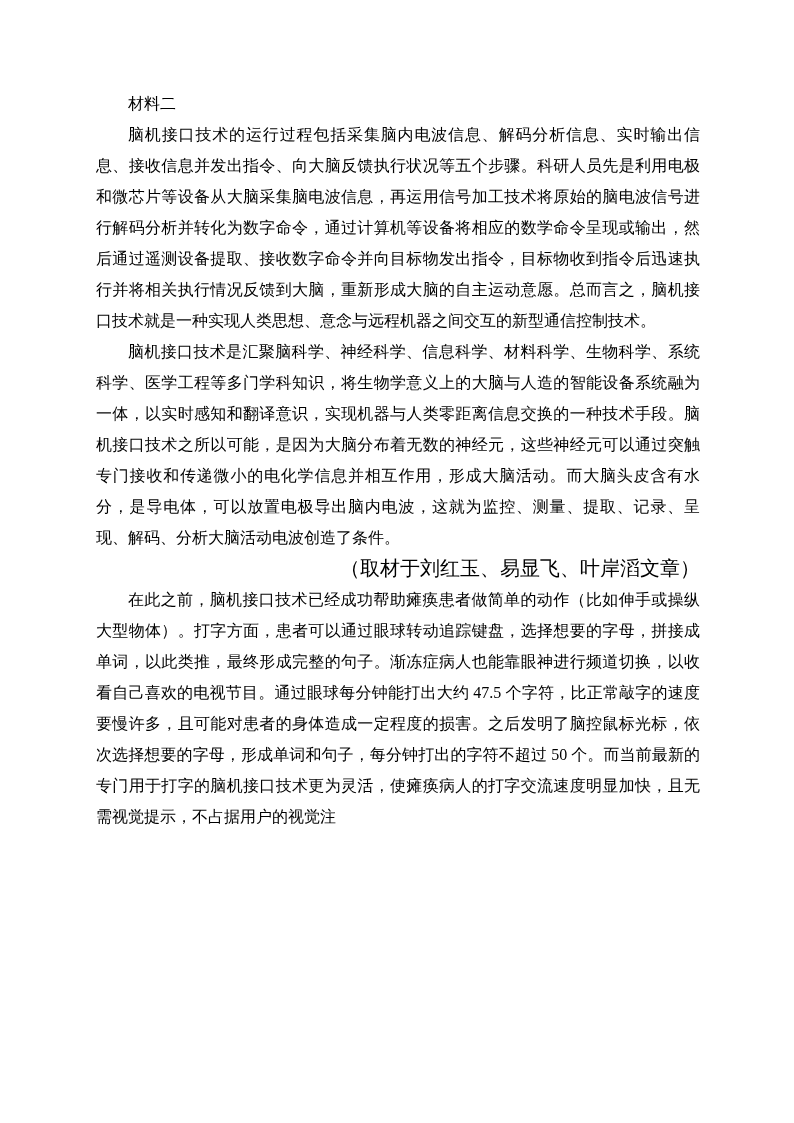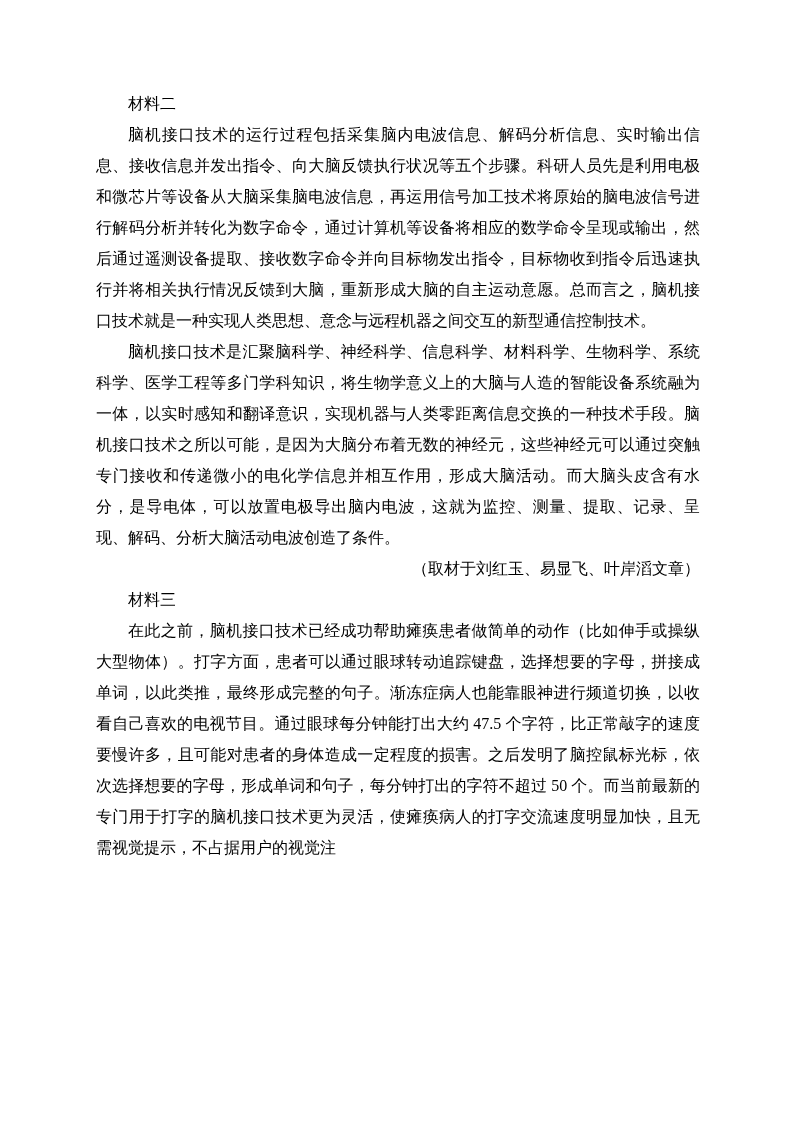--- a/index.html
+++ b/index.html
@@ -27,38 +27,37 @@
     text-align: justify;
     text-indent: 2em;
     word-break: break-all;
     color: #000000;
   }
   .heading {
     font-weight: normal;
   }
   .attribution {
     margin: 0;
-    font-size: 16px;
+    font-size: 20px;
     line-height: 31px;
     text-align: right;
     text-indent: 0;
     color: #000000;
   }
 </style>
 </head>
 <body>
 
 <div class="page">
 
   <p class="heading">材料二</p>
 
   <p class="para">脑机接口技术的运行过程包括采集脑内电波信息、解码分析信息、实时输出信息、接收信息并发出指令、向大脑反馈执行状况等五个步骤。科研人员先是利用电极和微芯片等设备从大脑采集脑电波信息，再运用信号加工技术将原始的脑电波信号进行解码分析并转化为数字命令，通过计算机等设备将相应的数学命令呈现或输出，然后通过遥测设备提取、接收数字命令并向目标物发出指令，目标物收到指令后迅速执行并将相关执行情况反馈到大脑，重新形成大脑的自主运动意愿。总而言之，脑机接口技术就是一种实现人类思想、意念与远程机器之间交互的新型通信控制技术。</p>
 
   <p class="para">脑机接口技术是汇聚脑科学、神经科学、信息科学、材料科学、生物科学、系统科学、医学工程等多门学科知识，将生物学意义上的大脑与人造的智能设备系统融为一体，以实时感知和翻译意识，实现机器与人类零距离信息交换的一种技术手段。脑机接口技术之所以可能，是因为大脑分布着无数的神经元，这些神经元可以通过突触专门接收和传递微小的电化学信息并相互作用，形成大脑活动。而大脑头皮含有水分，是导电体，可以放置电极导出脑内电波，这就为监控、测量、提取、记录、呈现、解码、分析大脑活动电波创造了条件。</p>
 
   <p class="attribution">（取材于刘红玉、易显飞、叶岸滔文章）</p>
 
-  <p class="heading">材料三</p>
 
 
   <p class="para">在此之前，脑机接口技术已经成功帮助瘫痪患者做简单的动作（比如伸手或操纵大型物体）。打字方面，患者可以通过眼球转动追踪键盘，选择想要的字母，拼接成单词，以此类推，最终形成完整的句子。渐冻症病人也能靠眼神进行频道切换，以收看自己喜欢的电视节目。通过眼球每分钟能打出大约 47.5 个字符，比正常敲字的速度要慢许多，且可能对患者的身体造成一定程度的损害。之后发明了脑控鼠标光标，依次选择想要的字母，形成单词和句子，每分钟打出的字符不超过 50 个。而当前最新的专门用于打字的脑机接口技术更为灵活，使瘫痪病人的打字交流速度明显加快，且无需视觉提示，不占据用户的视觉注</p>
 
 </div>
 
 </body></html>

